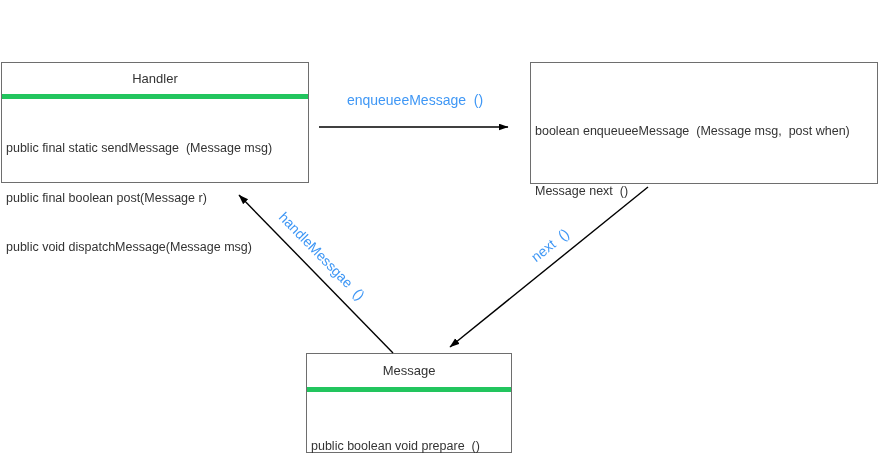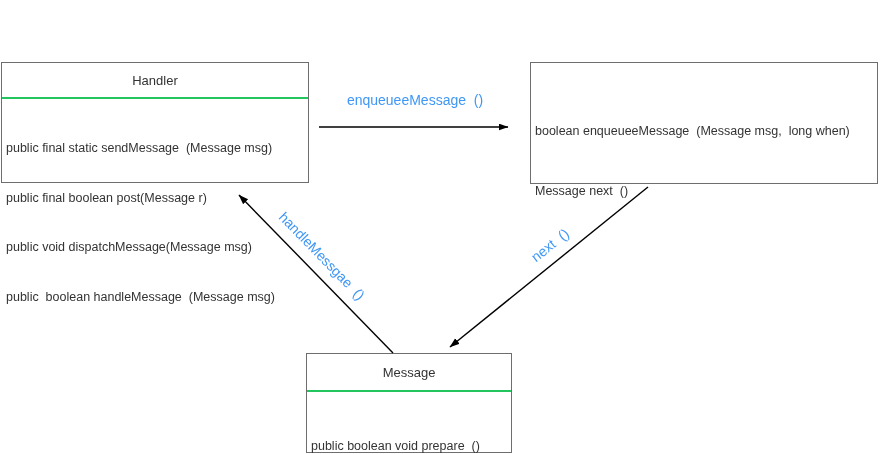--- a/index.html
+++ b/index.html
@@ -16,21 +16,21 @@
 
   .class-box {
     position: absolute;
     background: #ffffff;
     border: 1px solid #6e6e6e;
   }
   .class-title {
     display: flex;
     align-items: center;
     justify-content: center;
-    border-bottom: 2px solid #22c55e;
+    border-bottom: 5px solid #22c55e;
     font-size: 13px;
     color: #333333;
   }
   .class-body {
     font-size: 12.5px;
     color: #333333;
     padding-left: 4px;
     white-space: pre;
   }
   .method { display: block; white-space: pre; }
@@ -69,27 +69,26 @@
 <body>
 
 <div class="canvas">
 
   <div class="class-box" id="box-handler">
     <div class="class-title">Handler</div>
     <div class="class-body">
       <span class="method">public final static sendMessage  (Message msg)</span>
       <span class="method">public final boolean post(Message r)</span>
       <span class="method">public void dispatchMessage(Message msg)</span>
-      <span class="method">public  boolean handleMessage  (Message msg)</span>
     </div>
   </div>
 
   <div class="class-box" id="box-messagequeue">
     <div class="class-body">
-      <span class="method">boolean enqueueeMessage  (Message msg,  long when)</span>
+      <span class="method">boolean enqueueeMessage  (Message msg,  post when)</span>
       <span class="method">Message next  ()</span>
     </div>
   </div>
 
   <div class="class-box" id="box-looper">
     <div class="class-title">Message</div>
     <div class="class-body">
       <span class="method">public boolean void prepare  ()</span>
       
     </div>

